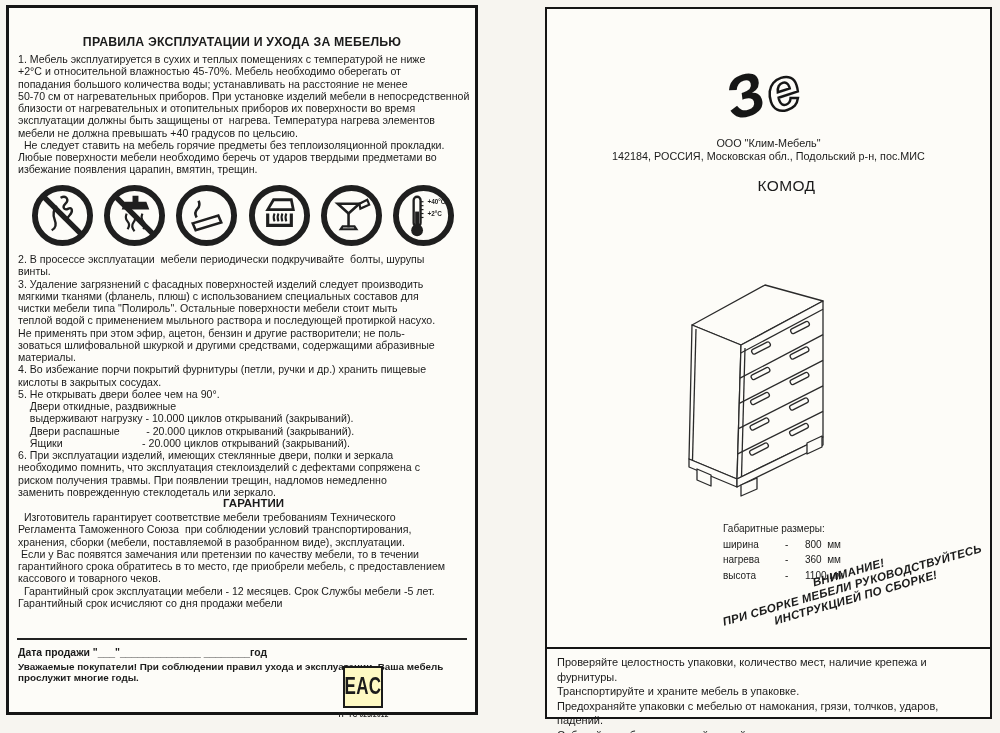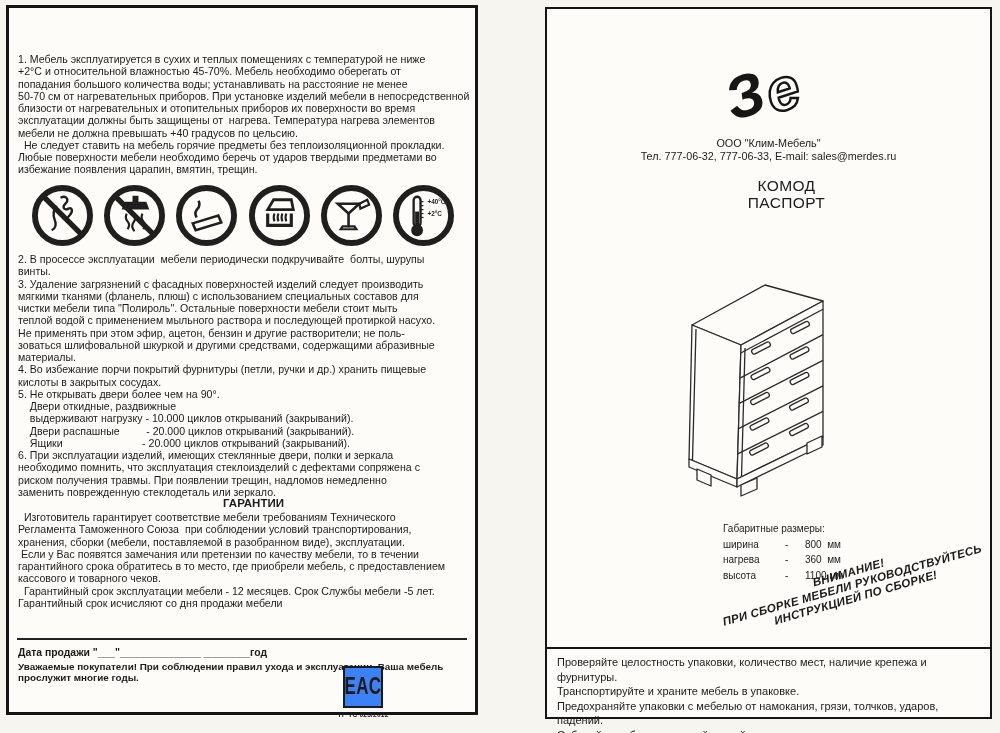--- a/index.html
+++ b/index.html
@@ -25,21 +25,21 @@
   .lp-rules{left:9px;right:4px;top:245px;}
   .lp-warranty-title{left:0;right:0;top:489px;font-size:11.5px;font-weight:bold;text-align:center;padding-left:23px;}
   .lp-warranty{left:9px;right:4px;top:503px;}
   .lp-org{left:9px;right:9px;top:604px;display:flex;align-items:flex-end;font-size:9.6px;font-weight:bold;}
   .lp-org .fill-line{flex:1;border-bottom:1.4px solid #222;height:10px;margin-left:2px;}
   .lp-hr{left:8px;right:8px;top:630px;border-top:2px solid #222;height:0;}
   .lp-date{left:9px;top:639px;font-size:10.4px;font-weight:bold;}
   .lp-customers{left:9px;right:4px;top:653px;font-size:9.9px;font-weight:bold;}
   .lp-stamp{left:9px;top:681px;font-size:9.6px;font-weight:bold;margin-top:46px;}
   .eac-wrap{left:318px;top:658px;width:72px;text-align:center;}
-  .eac-box{margin:0 auto;width:36px;height:38px;border:2px solid #1a1a1a;background:#3b82f6;
+  .eac-box{margin:0 auto;width:36px;height:38px;border:2px solid #1a1a1a;background:#fef9c3;
            display:flex;align-items:center;justify-content:center;}
   .eac-mark{font-size:17px;font-weight:bold;transform:scaleY(1.45);letter-spacing:.5px;}
   .eac-reg{margin-top:3px;font-size:6.6px;font-weight:bold;letter-spacing:.2px;}
 
   
   .care-icon{width:63px;height:63px;}
 
   
   .rp-logo{left:150px;top:36px;width:145px;height:86px;}
   .rp-company{left:0;right:0;top:128px;text-align:center;font-size:10.8px;line-height:13.2px;}
@@ -57,20 +57,21 @@
   .rp-notes{left:10px;right:4px;top:646px;font-size:11px;line-height:14.6px;}
 
   svg{display:block;}
   .ink{stroke:#1f1f1f;fill:none;}
 </style>
 </head>
 <body>
 
 <div class="page page-left">
 
+  <div class="abs lp-title">ПРАВИЛА  ЭКСПЛУАТАЦИИ И УХОДА ЗА МЕБЕЛЬЮ</div>
 
   <div class="abs lp-p1 body-text pre">1. Мебель эксплуатируется в сухих и теплых помещениях с температурой не ниже
 +2°С и относительной влажностью 45-70%. Мебель необходимо оберегать от
 попадания большого количества воды; устанавливать на расстояние не менее
 50-70 см от нагревательных приборов. При установке изделий мебели в непосредственной
 близости от нагревательных и отопительных приборов их поверхности во время
 эксплуатации должны быть защищены от  нагрева. Температура нагрева элементов
 мебели не должна превышать +40 градусов по цельсию.
   Не следует ставить на мебель горячие предметы без теплоизоляционной прокладки.
 Любые поверхности мебели необходимо беречь от ударов твердыми предметами во
@@ -192,26 +193,25 @@
 
   <svg class="abs rp-logo" viewBox="0 0 150 90">
     <g transform="rotate(-18 75 45)">
       <text x="28" y="66" font-size="62" font-weight="bold" font-style="italic" font-family="Liberation Sans, sans-serif" fill="#161616">З</text>
       <text x="70" y="72" font-size="62" font-weight="bold" font-style="italic" font-family="Liberation Sans, sans-serif" fill="#fdfcf8" stroke="#161616" stroke-width="2.6">е</text>
     </g>
   </svg>
 
   <div class="abs rp-company">
     <div>ООО "Клим-Мебель"</div>
-    <div>Тел. 777-06-32, 777-06-33, E-mail: sales@merdes.ru</div>
+    <div>142184, РОССИЯ, Московская обл., Подольский р-н, пос.МИС</div>
   </div>
 
   <div class="abs rp-product">
     <div>КОМОД</div>
-    <div>ПАСПОРТ</div>
   </div>
 
   <svg class="abs rp-chest" viewBox="0 0 252 224">
     <g stroke="#2a2a2a" stroke-width="1.3" fill="#fdfcf8" stroke-linejoin="round">
 
       <polygon points="43,46 116,6 174,22 92,66"></polygon>
       <polyline points="46,49 92,70 172,26" fill="none"></polyline>
 
       <polygon points="43,46 92,66 88,200 40,180"></polygon>
       <line x1="47" y1="50" x2="43.5" y2="181"></line>

